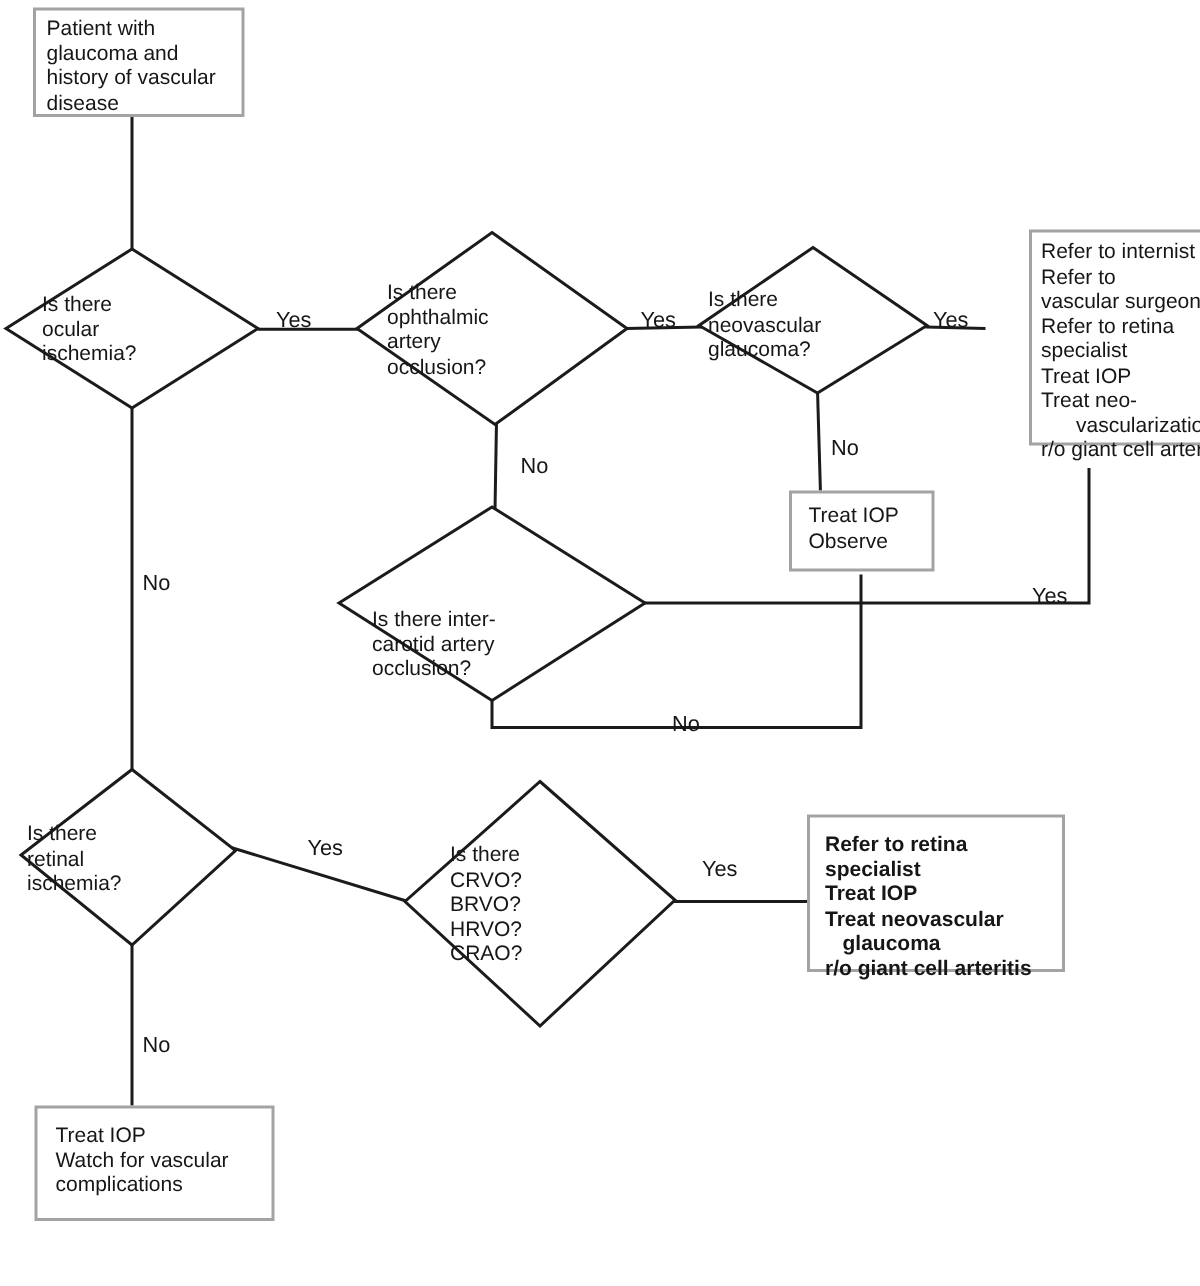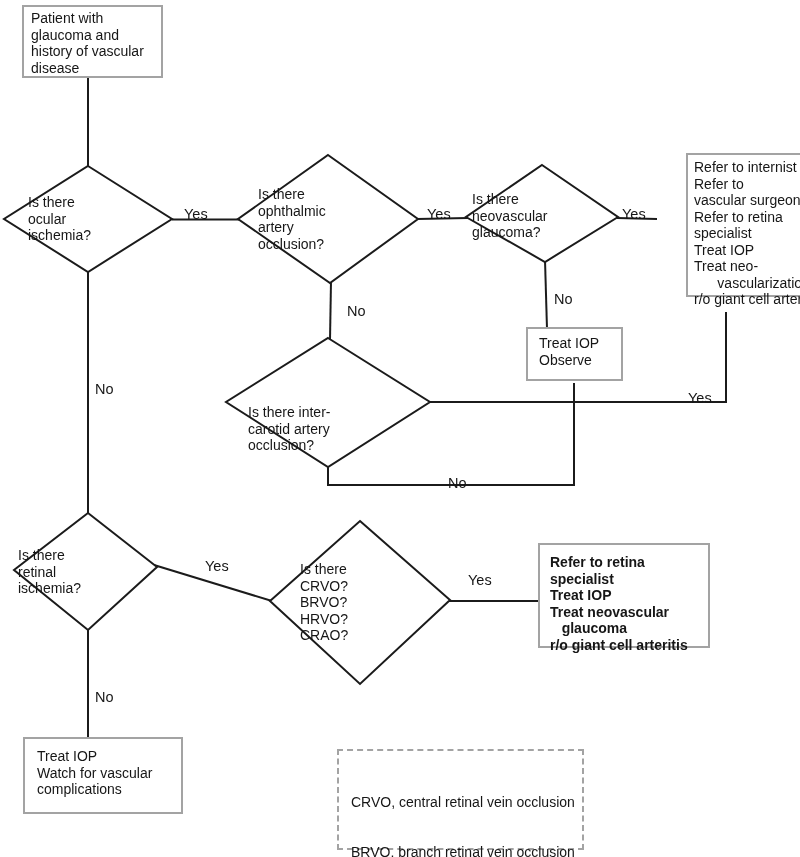--- a/index.html
+++ b/index.html
@@ -70,27 +70,20 @@
   <div class="box" style="left:538px;top:543px;width:172px;height:105px;padding:9px 0 0 10px;font-weight:bold;">Refer to retina specialist
 Treat IOP
 Treat neovascular
    glaucoma
 r/o giant cell arteritis</div>
 
   <div class="box" style="left:23px;top:737px;width:160px;height:77px;padding:9px 0 0 12px;">Treat IOP
 Watch for vascular
 complications</div>
 
-  <div class="box dashed" style="left:337px;top:749px;width:247px;height:101px;padding:10px 0 0 12px;">
-    <div class="legend-item">CRVO, central retinal vein occlusion</div>
-    <div class="legend-item">BRVO, branch retinal vein occlusion</div>
-    
-    
-    
-  </div>
 
   <div class="dtext" style="left:28px;top:194px;width:120px;">Is there
 ocular
 ischemia?</div>
   <div class="dtext" style="left:258px;top:186px;width:140px;">Is there
 ophthalmic
 artery
 occlusion?</div>
   <div class="dtext" style="left:472px;top:191px;width:140px;">Is there
 neovascular

